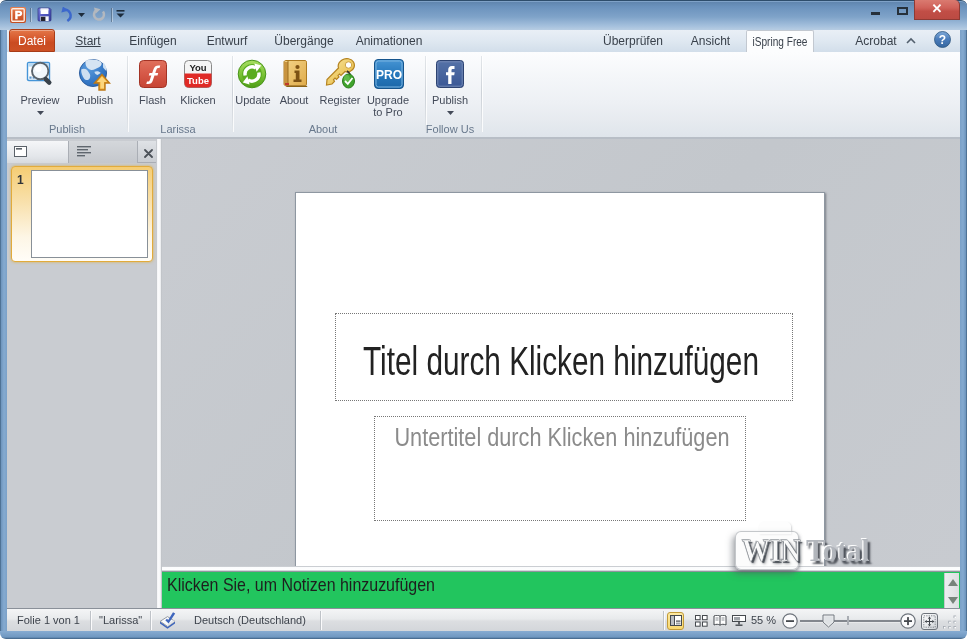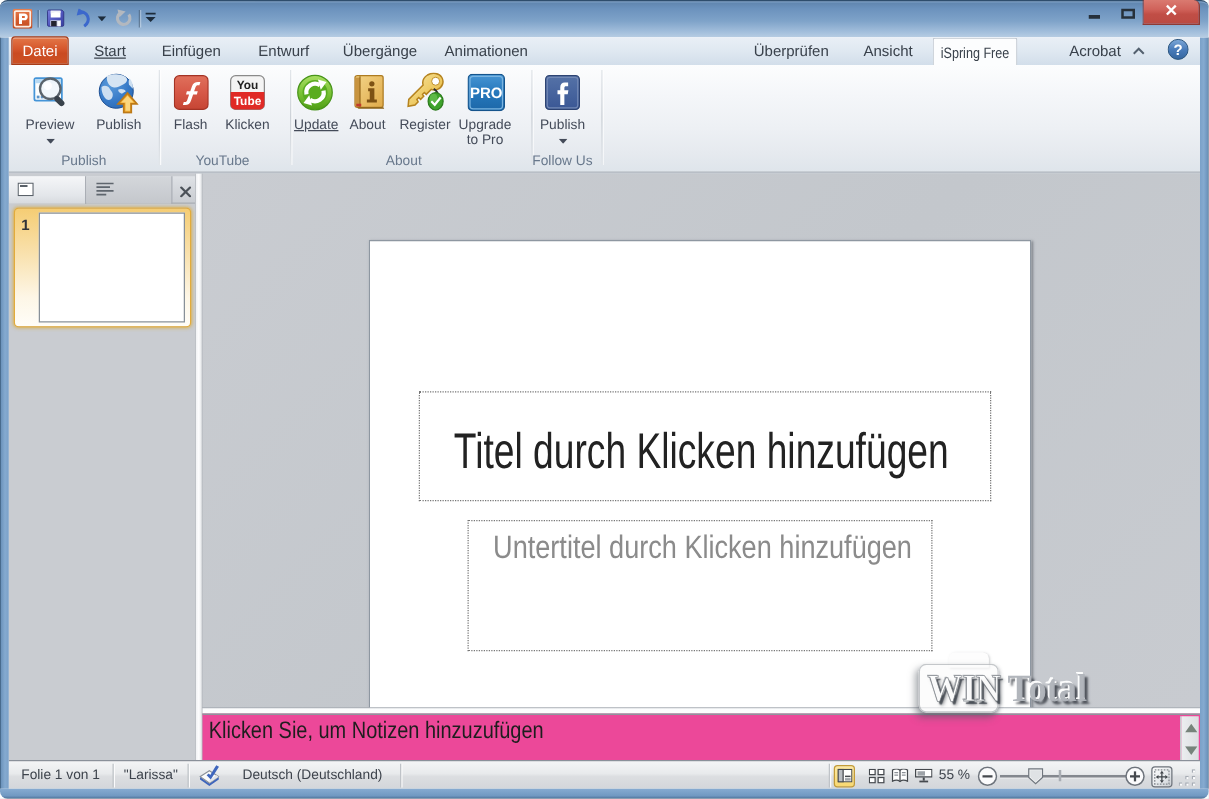--- a/index.html
+++ b/index.html
@@ -69,21 +69,21 @@
 
   .phbox { position:absolute; border:1px dotted #777; }
   #titlebox { left:39px; top:120px; width:458px; height:88px; }
   #titletxt { position:absolute; left:50%; top:25px; width:max-content; font-size:40px; line-height:45px; color:#222; white-space:nowrap; transform:translateX(calc(-50% - 3px)) scaleX(0.744); }
   #subbox { left:78px; top:223px; width:372px; height:105px; }
   #subtxt { position:absolute; left:50%; top:5px; width:max-content; font-size:26px; line-height:30px; color:#8b8b8b; white-space:nowrap; transform:translateX(calc(-50% + 2px)) scaleX(0.834); }
 
   
   #nsplit { left:162px; top:566px; width:798px; height:5px;
     background:linear-gradient(to bottom,#9aa0a8 0,#fbfcfd 1px,#fdfefe 4px,#abb1b8 5px); }
-  #notes { left:162px; top:571px; width:798px; height:37px; background:#ec4899; border-top:1px solid #8f959d; }
+  #notes { left:162px; top:571px; width:798px; height:37px; background:#22c55e; border-top:1px solid #8f959d; }
   #notes-text { position:absolute; left:5px; top:2px; font-size:19px; line-height:22px; color:#1e1e1e; white-space:nowrap; transform:scaleX(0.84); transform-origin:left center; }
   #nscroll { position:absolute; right:1px; top:1px; width:15px; height:35px;
     background:linear-gradient(to right,#eceef0,#dcdee1); border-left:1px solid #c6c9cd; }
 
   
   #statusbar { left:7px; top:608px; width:953px; height:23px;
     background:linear-gradient(to bottom,#f4f5f6 0%,#e8eaec 45%,#dcdee1 55%,#d3d6da 100%);
     border-top:1px solid #8a9099; font-size:11px; color:#3d434c; }
   .ssep { top:2px; width:1px; height:19px; background:#bfc3c8; box-shadow:1px 0 0 #fbfbfc; }
   .stxt { position:absolute; top:5px; }
@@ -251,21 +251,21 @@
             <stop offset="1" stop-color="#4f9d16"></stop>
           </linearGradient>
         </defs>
       <circle cx="15" cy="15" r="13.8" fill="url(#upd)" stroke="#48941a" stroke-width="1"></circle>
       <circle cx="15" cy="15" r="10" fill="#5aac20"></circle>
       <path d="M8.2 16.5 A7 7 0 0 1 19 9.2" fill="none" stroke="#fff" stroke-width="3.4"></path>
       <path d="M17.4 4.6 L24.2 6.6 L19.6 12.8 Z" fill="#fff"></path>
       <path d="M21.8 13.5 A7 7 0 0 1 11 20.8" fill="none" stroke="#fff" stroke-width="3.4"></path>
       <path d="M12.6 25.4 L5.8 23.4 L10.4 17.2 Z" fill="#fff"></path>
     </svg>
-    <div class="rlabel abs" style="left:216px;width:60px;text-decoration:underline;">Update</div>
+    <div class="rlabel abs" style="left:216px;width:60px;">Update</div>
 
     <svg class="ribbon-icon" style="left:274px;top:8px;" width="28" height="28" viewBox="0 0 28 28">
       <defs>
           <linearGradient id="bk" x1="0" y1="0" x2="1" y2="1">
             <stop offset="0" stop-color="#f3d488"></stop>
             <stop offset="1" stop-color="#e0ab4a"></stop>
           </linearGradient>
         </defs>
       <path d="M3 2 C3 1 4 0.5 5 0.5 H24 C25 0.5 25.5 1.2 25.5 2.2 V24 C25.5 25 25 25.8 24 25.8 H5 C4 25.8 3 25 3 24 Z" fill="url(#bk)" stroke="#ad7b22"></path>
       <path d="M3 2 H7 V25.8 H5 C4 25.8 3 25 3 24 Z" fill="#c89440"></path>
@@ -319,21 +319,21 @@
       <rect x="0.5" y="0.5" width="27" height="27" rx="3" fill="url(#fb)" stroke="#2d4372"></rect>
       <rect x="1.8" y="1.8" width="24.4" height="24.4" rx="2" fill="none" stroke="#7288b4" stroke-width="1"></rect>
       <path d="M18.5 6 H15.8 C13.6 6 12.2 7.4 12.2 9.8 V12.2 H10 V15.3 H12.2 V24 H15.5 V15.3 H18.2 L18.7 12.2 H15.5 V10.2 C15.5 9.3 15.9 8.9 16.8 8.9 H18.5 Z" fill="#fff"></path>
     </svg>
     <div class="rlabel abs" style="left:413px;width:60px;">Publish</div>
     <svg class="abs" style="left:440px;top:59px;" width="7" height="4" viewBox="0 0 7 4">
         <path d="M0 0 H7 L3.5 4 Z" fill="#444b59"></path>
       </svg>
 
     <div class="glabel abs" style="left:20px;width:80px;">Publish</div>
-    <div class="glabel abs" style="left:131px;width:80px;">YouTube</div>
+    <div class="glabel abs" style="left:131px;width:80px;">Larissa</div>
     <div class="glabel abs" style="left:276px;width:80px;">About</div>
     <div class="glabel abs" style="left:403px;width:80px;">Follow Us</div>
   </div>
 
   <div id="content-bg" class="abs"></div>
   <div id="leftpane" class="abs">
     <div id="panetabs" class="abs">
       <div id="ptab1">
         <svg style="position:absolute;left:7px;top:5px;" width="13" height="11" viewBox="0 0 13 11">
           <rect x="0.5" y="0.5" width="12" height="10" fill="#fff" stroke="#5a6169"></rect>

